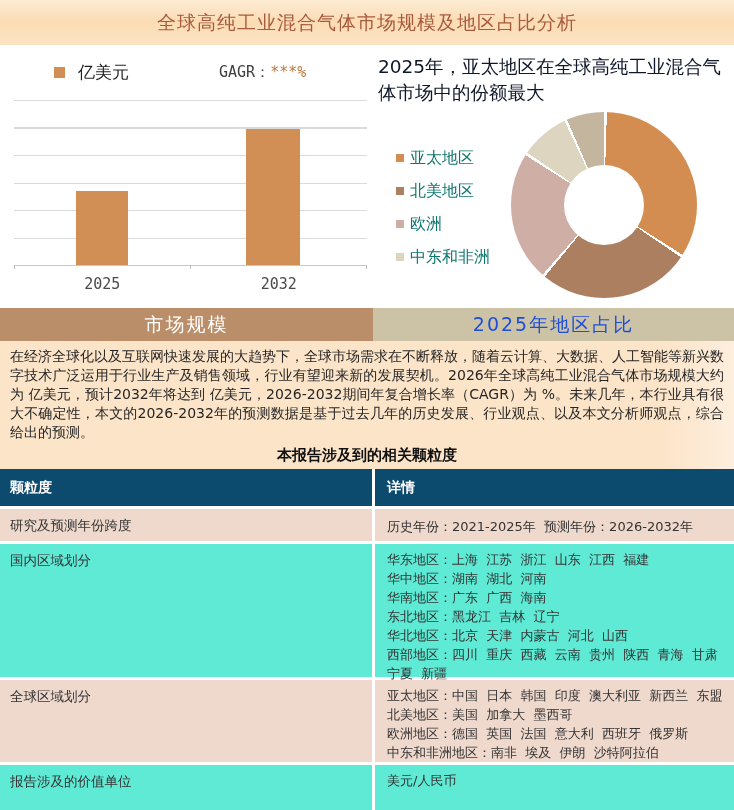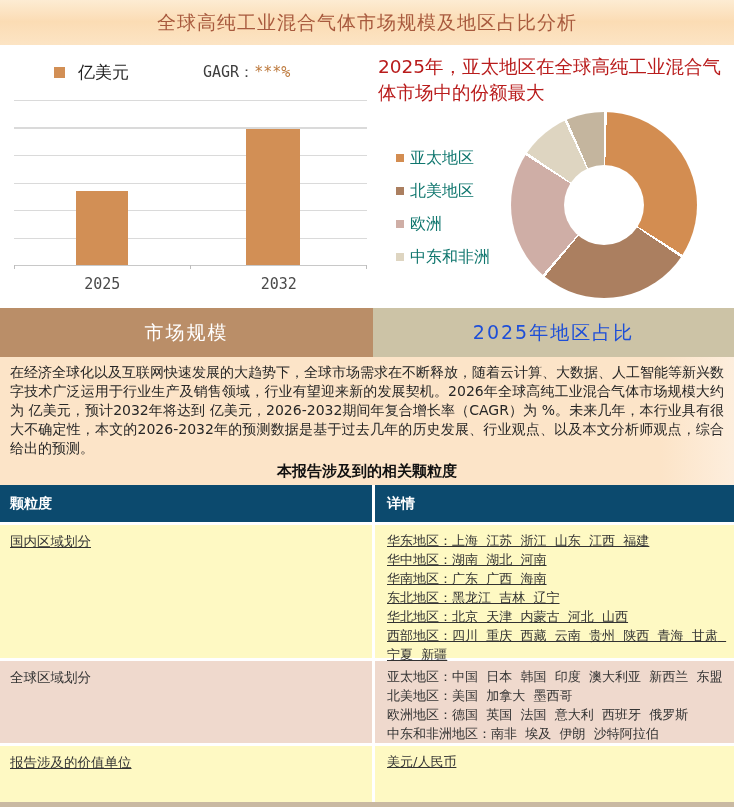--- a/index.html
+++ b/index.html
@@ -10,67 +10,67 @@
   .title-bar{height:45px;background:linear-gradient(180deg,#fdecd3 0%,#fbdcb4 48%,#fce4c4 100%);
     display:flex;align-items:center;justify-content:center;}
   .title-bar h1{margin:0;font-size:19px;font-weight:normal;color:#a85a3e;letter-spacing:1px;}
 
   
   .charts{height:263px;display:flex;background:#fff;}
   .bar-panel{width:367px;position:relative;}
   .bar-legend{position:absolute;top:16px;left:54px;display:flex;align-items:center;gap:13px;}
   .bar-legend .swatch{width:11px;height:11px;background:#d28f55;}
   .bar-legend .lbl{font-size:17px;color:#1f1f1f;}
-  .cagr{position:absolute;top:18px;left:203px;font-family:"DejaVu Sans Mono","Liberation Mono",monospace;
+  .cagr{position:absolute;top:18px;left:219px;font-family:"DejaVu Sans Mono","Liberation Mono",monospace;
     font-size:15px;color:#3f3f3f;}
   .cagr .val{color:#bd7a3e;}
   .plot{position:absolute;left:14px;top:55px;width:353px;height:165px;
     background-image:repeating-linear-gradient(to bottom,#dadada 0,#dadada 1px,transparent 1px,transparent 27.5px);
     border-bottom:1px solid #c8c8c8;}
   .bar{position:absolute;bottom:0;}
   .bar.b0{left:62px;width:52px;}
   .bar.b1{left:232px;width:54px;}
   .tick{position:absolute;top:100%;width:1px;height:4px;background:#bdbdbd;}
   .tick.t0{left:0;} .tick.t1{left:176px;} .tick.t2{right:0;}
   .x-labels{position:absolute;left:14px;top:230px;width:353px;display:flex;}
   .x-labels span{flex:1;text-align:center;font-size:15px;color:#4a4a4a;
     font-family:"DejaVu Sans Mono","Liberation Mono",monospace;}
 
   .donut-panel{width:367px;position:relative;}
-  .donut-title{padding:9px 8px 0 11px;font-size:18.5px;line-height:1.38;color:#b91c1c;}
+  .donut-title{padding:9px 8px 0 11px;font-size:18.5px;line-height:1.38;color:#0f172a;}
   .pie-legend{position:absolute;left:29px;top:103px;}
   .pie-item{display:flex;gap:6px;margin-bottom:13px;font-size:16px;color:#0f766e;line-height:20px;}
   .pie-swatch{width:8px;height:8px;margin-top:6px;flex:none;}
   .pie-label{width:80px;}
   .donut{position:absolute;top:67px;right:37px;width:186px;height:186px;border-radius:50%;}
   .hole{position:absolute;inset:53px;background:#fff;border-radius:50%;}
 
   
-  .tabs{display:flex;height:49px;text-align:right;}
+  .tabs{display:flex;height:33px;text-align:right;}
   .tab{display:flex;align-items:center;justify-content:center;font-size:19px;color:#ffffff;letter-spacing:2px;}
   .tab-left{width:373px;background:#ba8e68;}
   .tab-right{flex:1;background:#ccc3a6;color:#1d4ed8;}
 
   
   .intro{height:128px;box-sizing:border-box;padding:6px 10px 0 10px;
     background:linear-gradient(90deg,#fce4c8 0%,#fce4c8 90%,#fdeedd 100%);}
   .intro p{margin:0;font-size:14px;line-height:19px;color:#262626;text-align:justify;}
   .intro h2{margin:4px 0 0 0;font-size:15px;color:#111;text-align:center;font-weight:bold;}
 
   
   .gtable{display:flex;flex-direction:column;gap:3px;background:#fff;}
   .trow{display:flex;gap:3px;}
   .cell-l{width:372px;box-sizing:border-box;padding:8px 0 0 10px;font-size:13.5px;color:#333;}
   .cell-r{flex:1;box-sizing:border-box;padding:6px 0 0 12px;font-size:13px;color:#333;}
   .cell-r div{line-height:19px;white-space:pre-wrap;}
   .thead{height:37px;}
   .thead .cell-l,.thead .cell-r{background:#0c4a6e;color:#fff;font-weight:bold;font-size:14px;padding-top:10px;}
   .r1{height:32px;} .r2{height:133px;} .r3{height:82px;} .r4{height:56px;}
   .pink .cell-l,.pink .cell-r{background:#efd9cd;}
-  .cream .cell-l,.cream .cell-r{background:#fef9c3;text-decoration:underline;}
+  .cream .cell-l,.cream .cell-r{background:#5eead4;}
   .r1 .cell-r{padding-top:8px;}
 
   .bottom-strip{height:5px;background:#c9b9a2;}
 </style>
 </head>
 <body>
 
 <div class="page">
 
   <div class="title-bar">
@@ -134,20 +134,26 @@
     <p>在经济全球化以及互联网快速发展的大趋势下，全球市场需求在不断释放，随着云计算、大数据、人工智能等新兴数字技术广泛运用于行业生产及销售领域，行业有望迎来新的发展契机。2026年全球高纯工业混合气体市场规模大约为 亿美元，预计2032年将达到 亿美元，2026-2032期间年复合增长率（CAGR）为 %。未来几年，本行业具有很大不确定性，本文的2026-2032年的预测数据是基于过去几年的历史发展、行业观点、以及本文分析师观点，综合给出的预测。</p>
     <h2>本报告涉及到的相关颗粒度</h2>
   </div>
 
   <div class="gtable">
     <div class="trow thead">
       <div class="cell-l">颗粒度</div>
       <div class="cell-r">详情</div>
     </div>
 
+    <div class="trow r1 pink">
+      <div class="cell-l">研究及预测年份跨度</div>
+      <div class="cell-r">
+        <div>历史年份：2021-2025年  预测年份：2026-2032年</div>
+      </div>
+    </div>
 
     <div class="trow r2 cream">
       <div class="cell-l">国内区域划分</div>
       <div class="cell-r">
         <div>华东地区：上海  江苏  浙江  山东  江西  福建</div>
         <div>华中地区：湖南  湖北  河南</div>
         <div>华南地区：广东  广西  海南</div>
         <div>东北地区：黑龙江  吉林  辽宁</div>
         <div>华北地区：北京  天津  内蒙古  河北  山西</div>
         <div>西部地区：四川  重庆  西藏  云南  贵州  陕西  青海  甘肃  宁夏  新疆</div>

